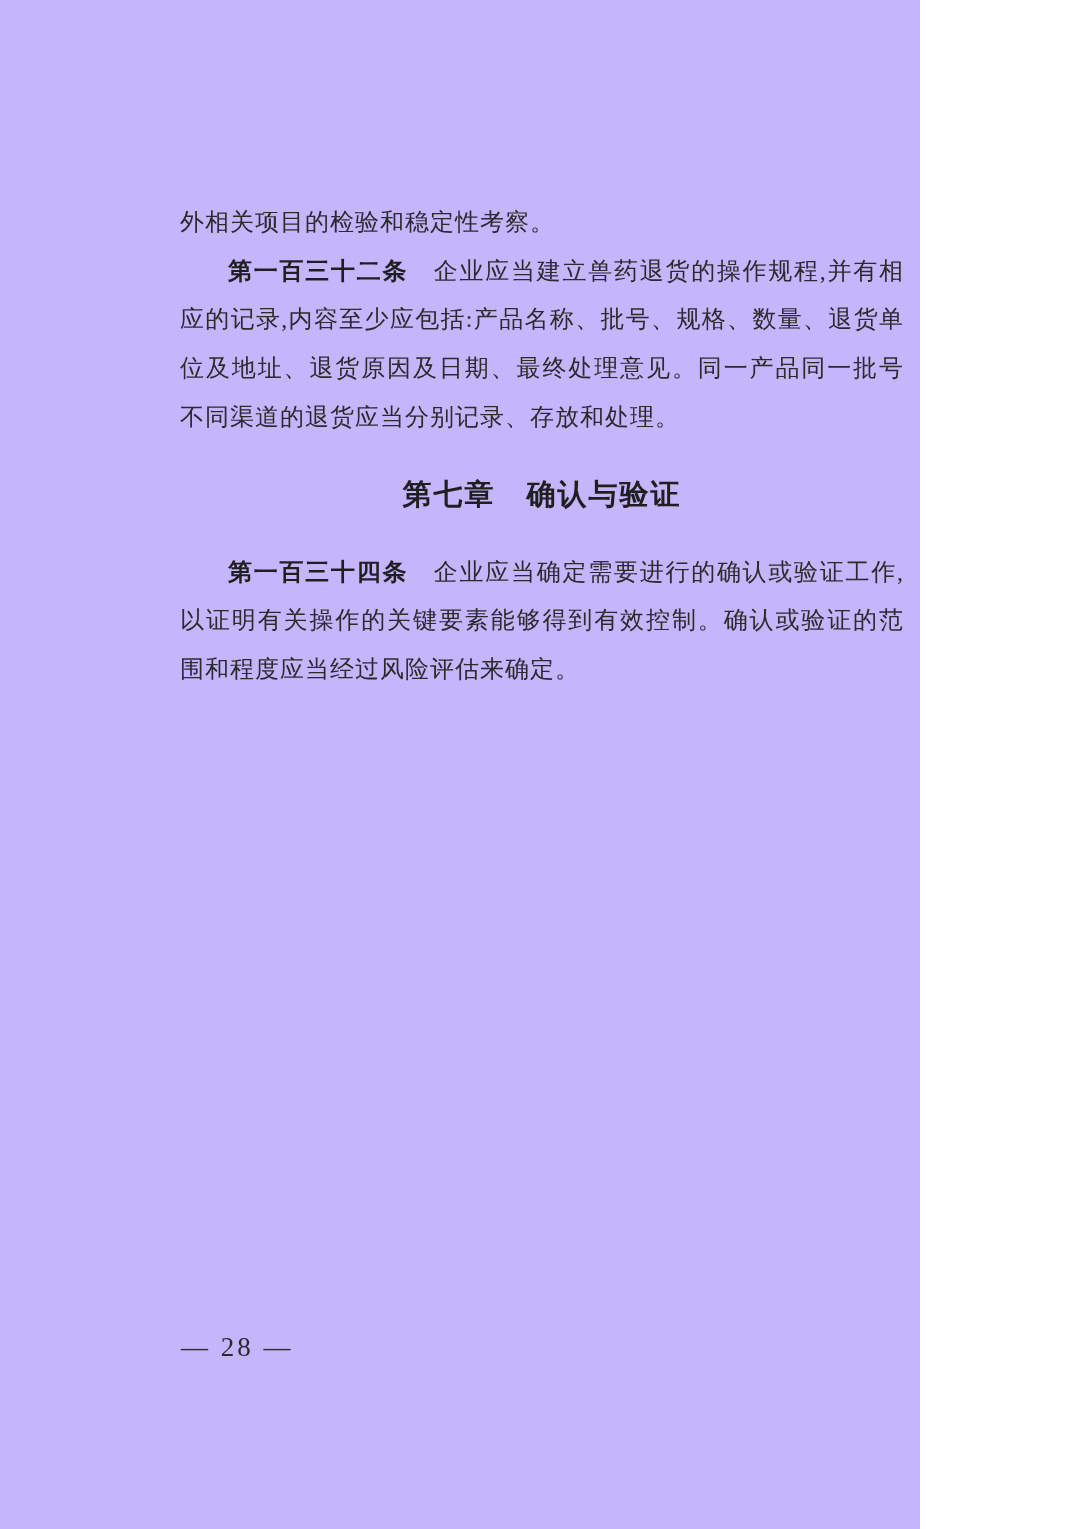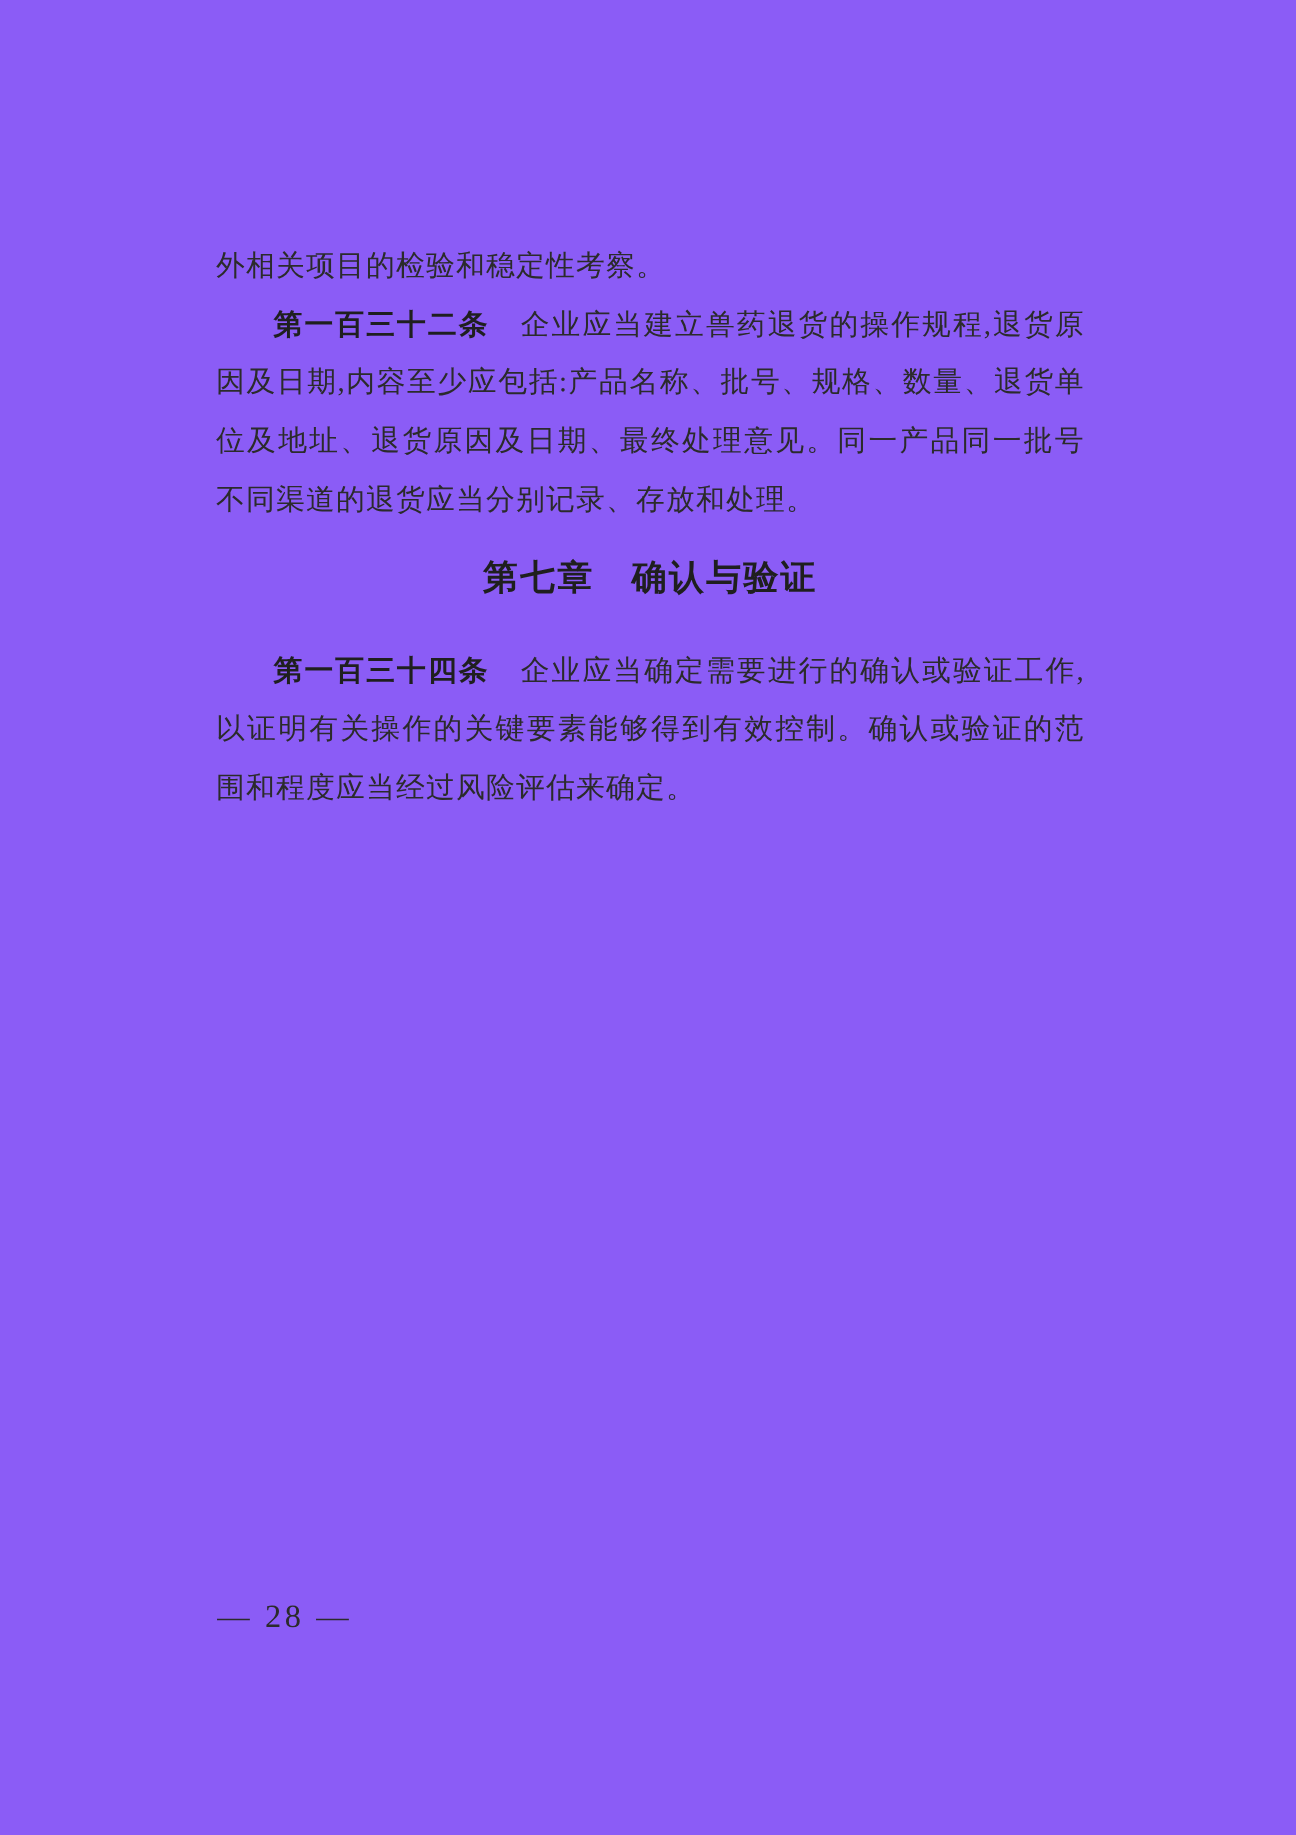--- a/index.html
+++ b/index.html
@@ -2,23 +2,23 @@
 <html lang="zh"><head>
 <meta charset="utf-8">
 <style>
   html, body {
     margin: 0;
     padding: 0;
     background: #ffffff;
   }
   .page {
     position: relative;
-    width: 1080px;
+    width: 920px;
     height: 1529px;
-    background: #8b5cf6;
+    background: #c4b5fd;
     overflow: hidden;
     color: #2b2b2b;
   }
   .doc-body {
     position: absolute;
     left: 180px;
     top: 198px;
     width: 724px;
   }
   .para {
@@ -33,21 +33,21 @@
   }
   .para.indent {
     text-indent: 2em;
   }
   .article-label {
     font-family: Liberation Serif, serif;
     font-weight: 700;
     color: #1f1f1f;
   }
   .chapter {
-    margin: 16px 0 30px 0;
+    margin: 28px 0 30px 0;
     text-align: center;
     font-family: "Liberation Sans", "DejaVu Sans", sans-serif;
     font-weight: 700;
     font-size: 29px;
     line-height: 48px;
     letter-spacing: 2px;
     color: #1f1f1f;
   }
   .footer {
     position: absolute;
@@ -59,18 +59,18 @@
     color: #2b2b2b;
     letter-spacing: 3px;
   }
 </style>
 </head>
 <body>
 
 <div class="page">
   <div class="doc-body" id="doc-body">
       <div class="para"><span>外相关项目的检验和稳定性考察。</span></div>
-      <div class="para indent"><span class="article-label">第一百三十二条</span><span>　企业应当建立兽药退货的操作规程,退货原因及日期,内容至少应包括:产品名称、批号、规格、数量、退货单位及地址、退货原因及日期、最终处理意见。同一产品同一批号不同渠道的退货应当分别记录、存放和处理。</span></div>
+      <div class="para indent"><span class="article-label">第一百三十二条</span><span>　企业应当建立兽药退货的操作规程,并有相应的记录,内容至少应包括:产品名称、批号、规格、数量、退货单位及地址、退货原因及日期、最终处理意见。同一产品同一批号不同渠道的退货应当分别记录、存放和处理。</span></div>
       <div class="chapter"><span class="article-label">第七章　确认与验证</span></div>
       <div class="para indent"><span class="article-label">第一百三十四条</span><span>　企业应当确定需要进行的确认或验证工作,以证明有关操作的关键要素能够得到有效控制。确认或验证的范围和程度应当经过风险评估来确定。</span></div>
     </div>
   <div class="footer">— 28 —</div>
 </div>
 
 </body></html>

